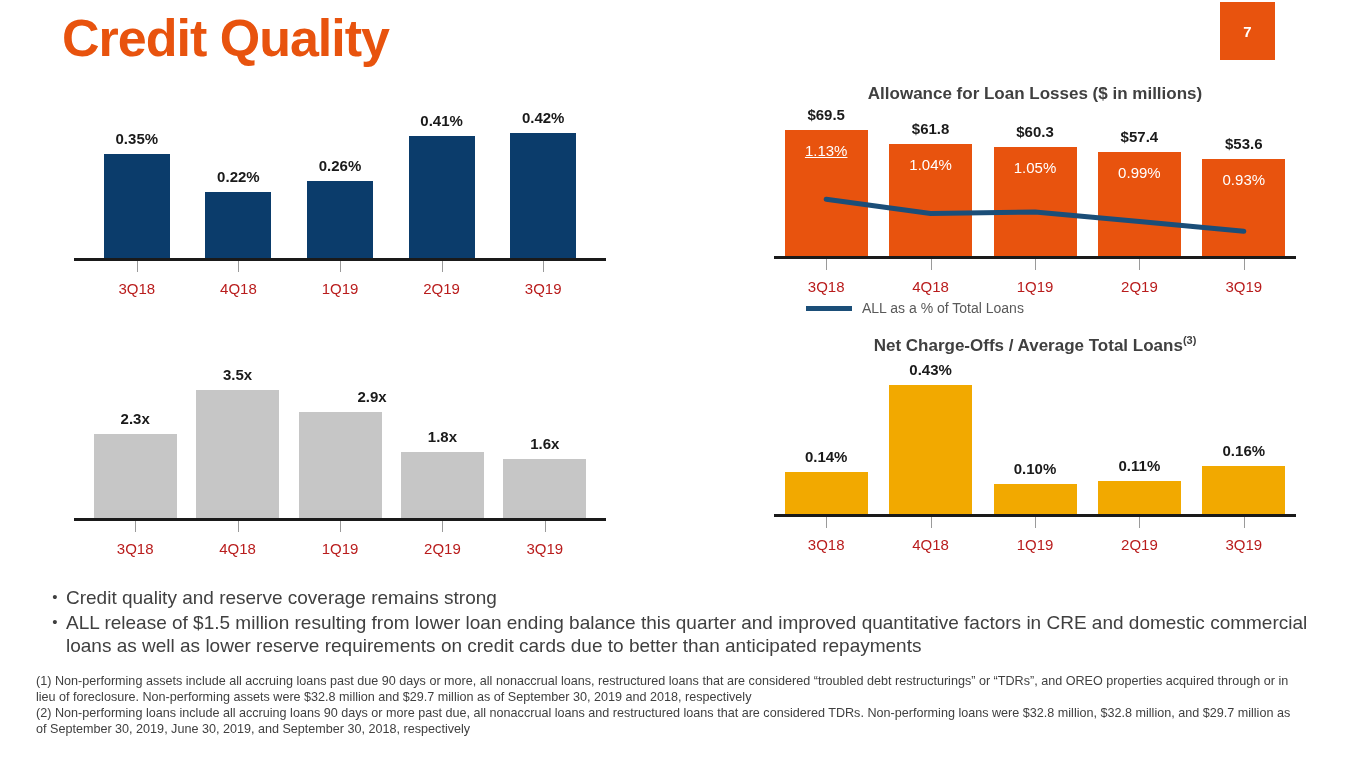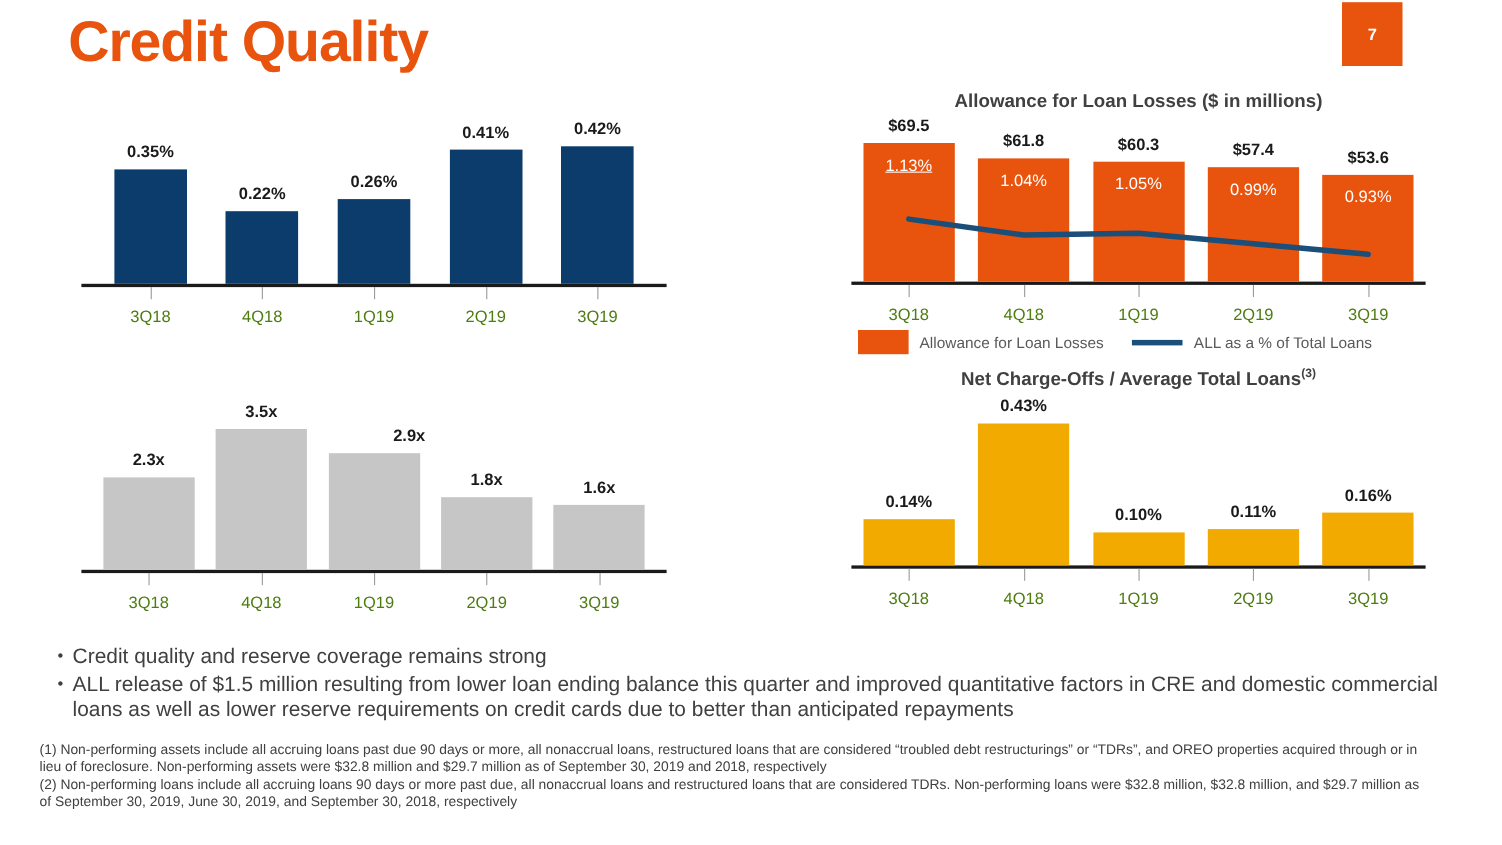--- a/index.html
+++ b/index.html
@@ -30,21 +30,21 @@
     font-size:17px;font-weight:bold;color:#404040;white-space:nowrap;
   }
   .chart-title sup{font-size:11px;font-weight:bold;}
 
   .plot{position:absolute;left:0;width:100%;}
   .axis-line{
     position:absolute;left:14px;right:14px;height:3px;background:#1a1a1a;
   }
   .tick{position:absolute;width:1px;height:11px;background:#9a9a9a;}
   .cat-label{
-    position:absolute;text-align:center;font-size:15px;color:#4d7c0f;
+    position:absolute;text-align:center;font-size:15px;color:#b91c1c;
     transform:translateX(-50%);white-space:nowrap;
   }
   .bar{position:absolute;}
   .bar-label{
     position:absolute;text-align:center;font-size:15px;font-weight:bold;
     color:#1a1a1a;transform:translateX(-50%);white-space:nowrap;
   }
   .inbar-label{
     position:absolute;text-align:center;font-size:15px;color:#ffffff;
     transform:translateX(-50%);white-space:nowrap;
@@ -139,24 +139,20 @@
         <div class="inbar-label" style="left: 66.2px; top: 32px; text-decoration: underline;">1.13%</div>
         <div class="inbar-label" style="left: 170.6px; top: 46px;">1.04%</div>
         <div class="inbar-label" style="left: 275px; top: 49px;">1.05%</div>
         <div class="inbar-label" style="left: 379.4px; top: 54px;">0.99%</div>
         <div class="inbar-label" style="left: 483.8px; top: 61px;">0.93%</div>
       </div>
   </div>
 
   <div class="legend" style="left:780px;top:300px;width:525px;">
     <div class="legend-item">
-      <span class="legend-swatch"></span>
-      <span>Allowance for Loan Losses</span>
-    </div>
-    <div class="legend-item">
       <span class="legend-line"></span>
       <span>ALL as a % of Total Loans</span>
     </div>
   </div>
 
   <div class="chart" id="chart-2" style="left:60px;top:339px;width:560px;height:222px;">
     <div class="plot" style="top:28px;height:194px;">
         <div class="axis-line" style="top: 151px;"></div>
         <div class="bar" style="left: 33.7px; width: 83px; height: 84px; top: 67px; background: rgb(198, 198, 198);"></div>
         <div class="bar-label" style="left: 75.2px; top: 43px;">2.3x</div>

